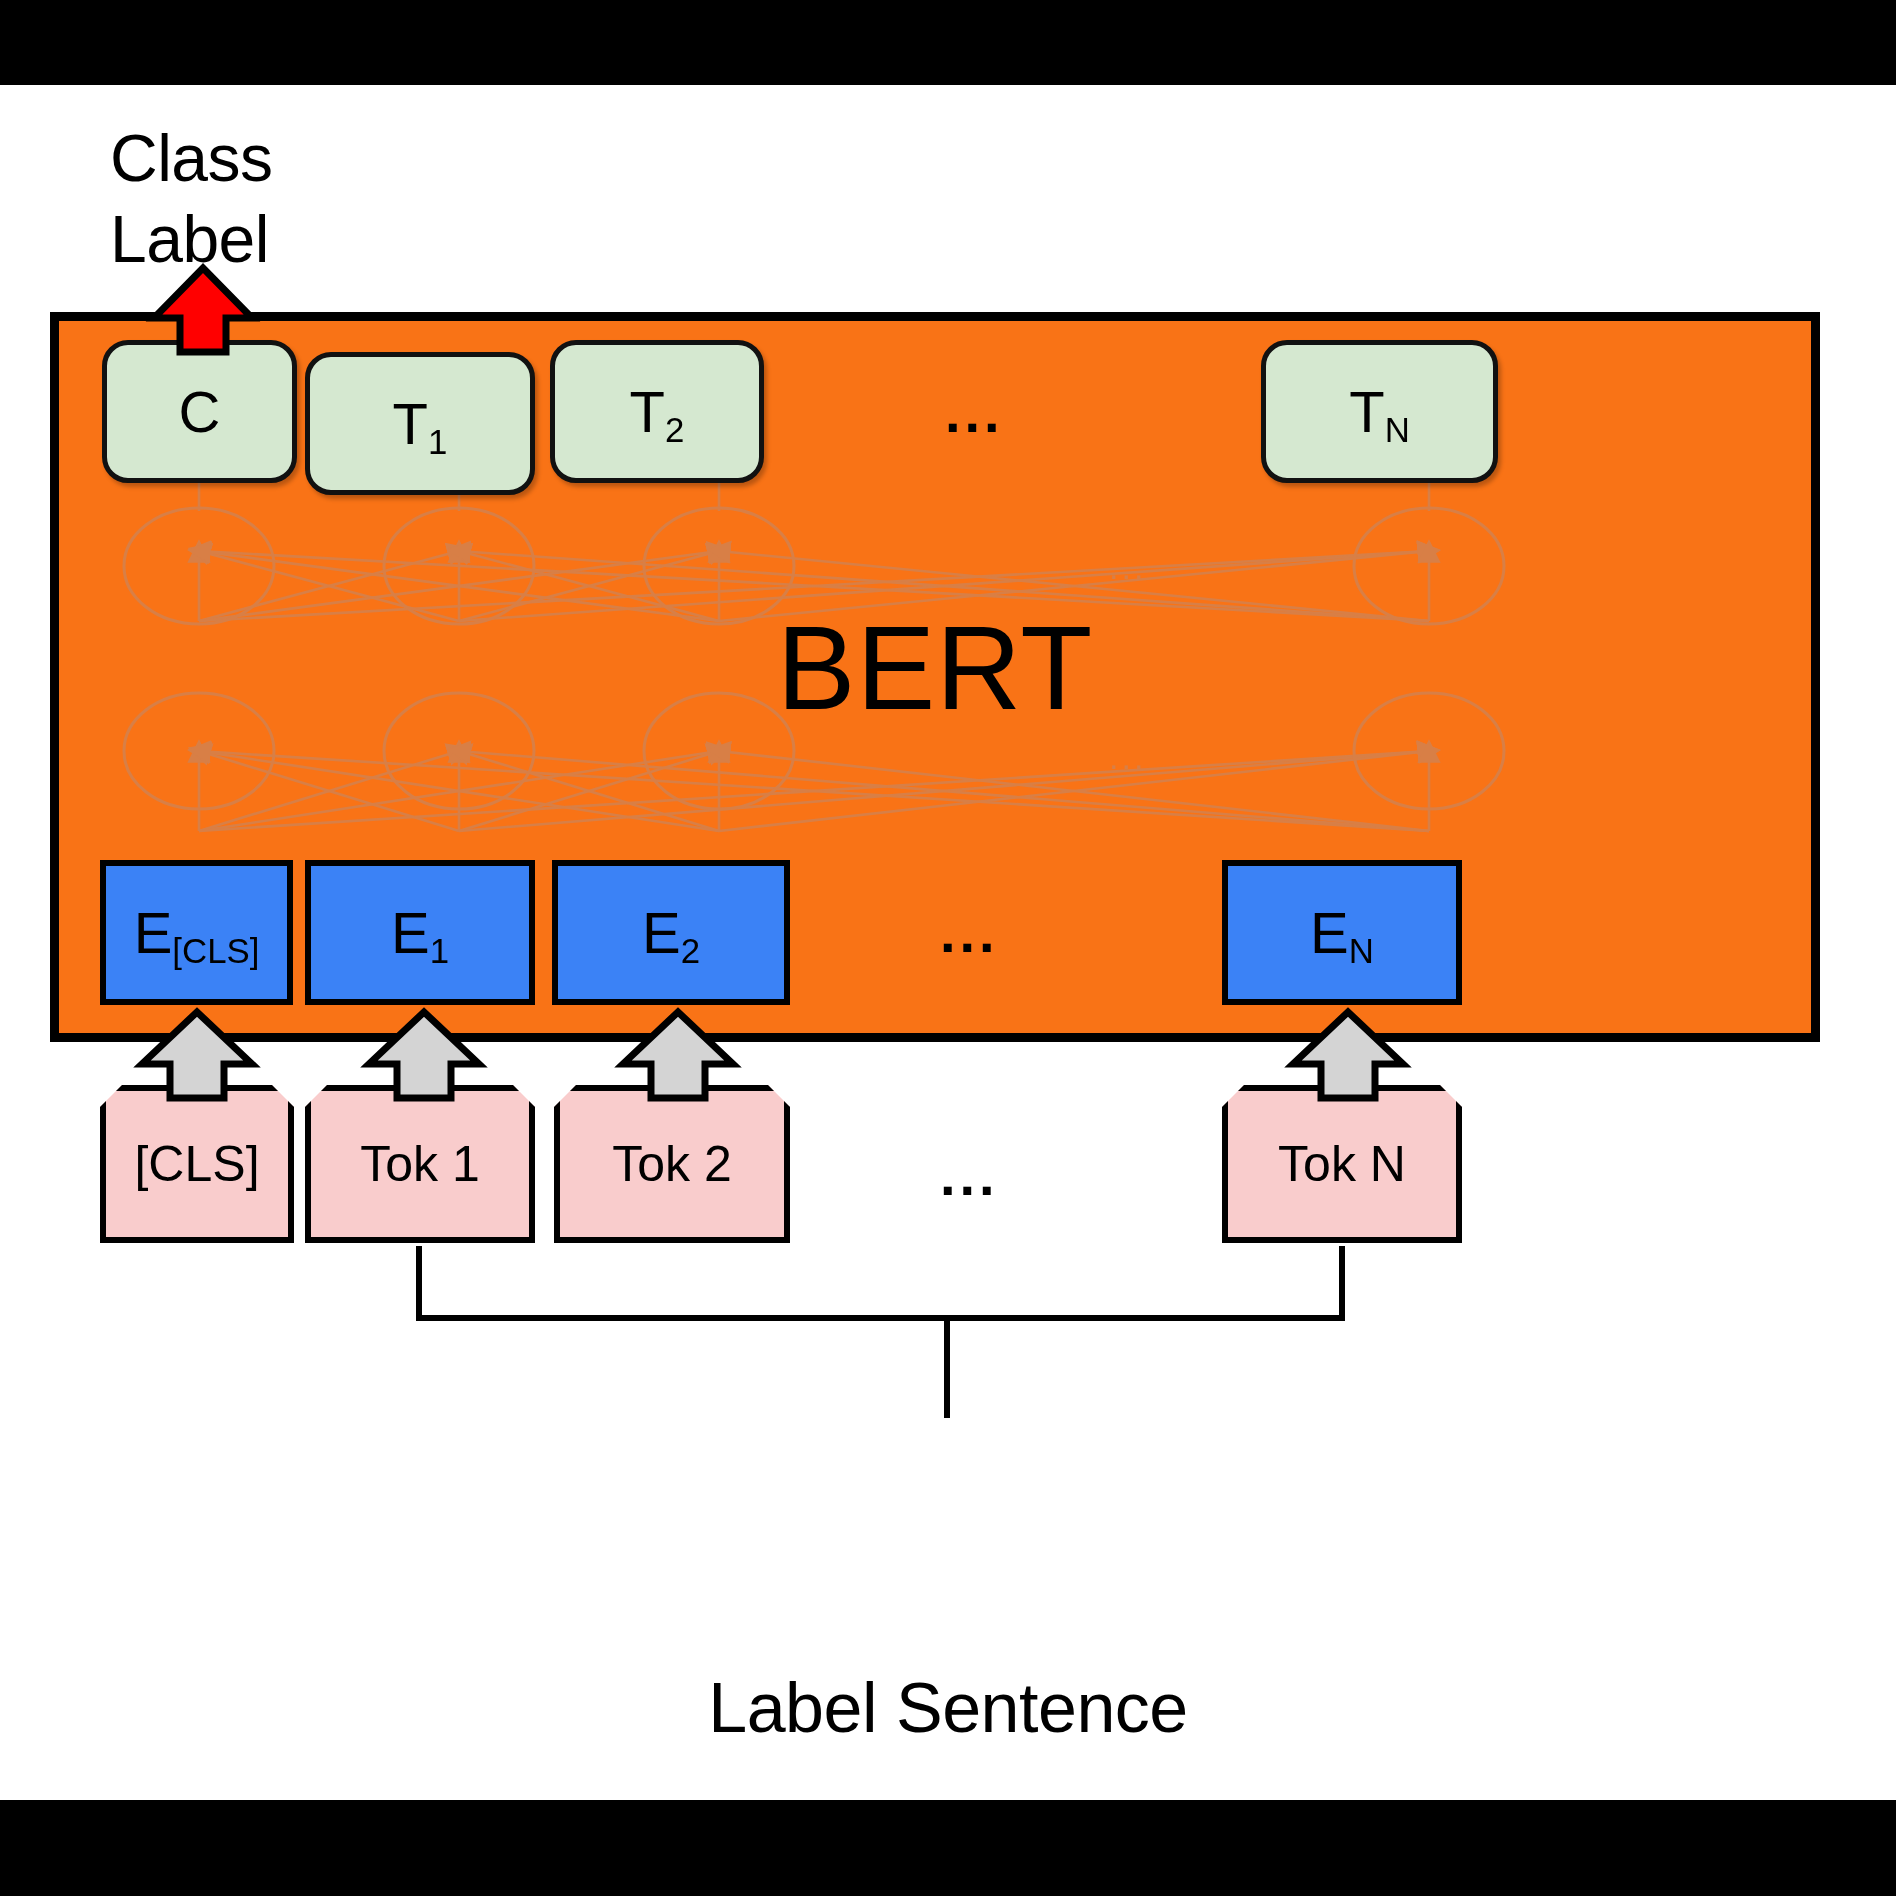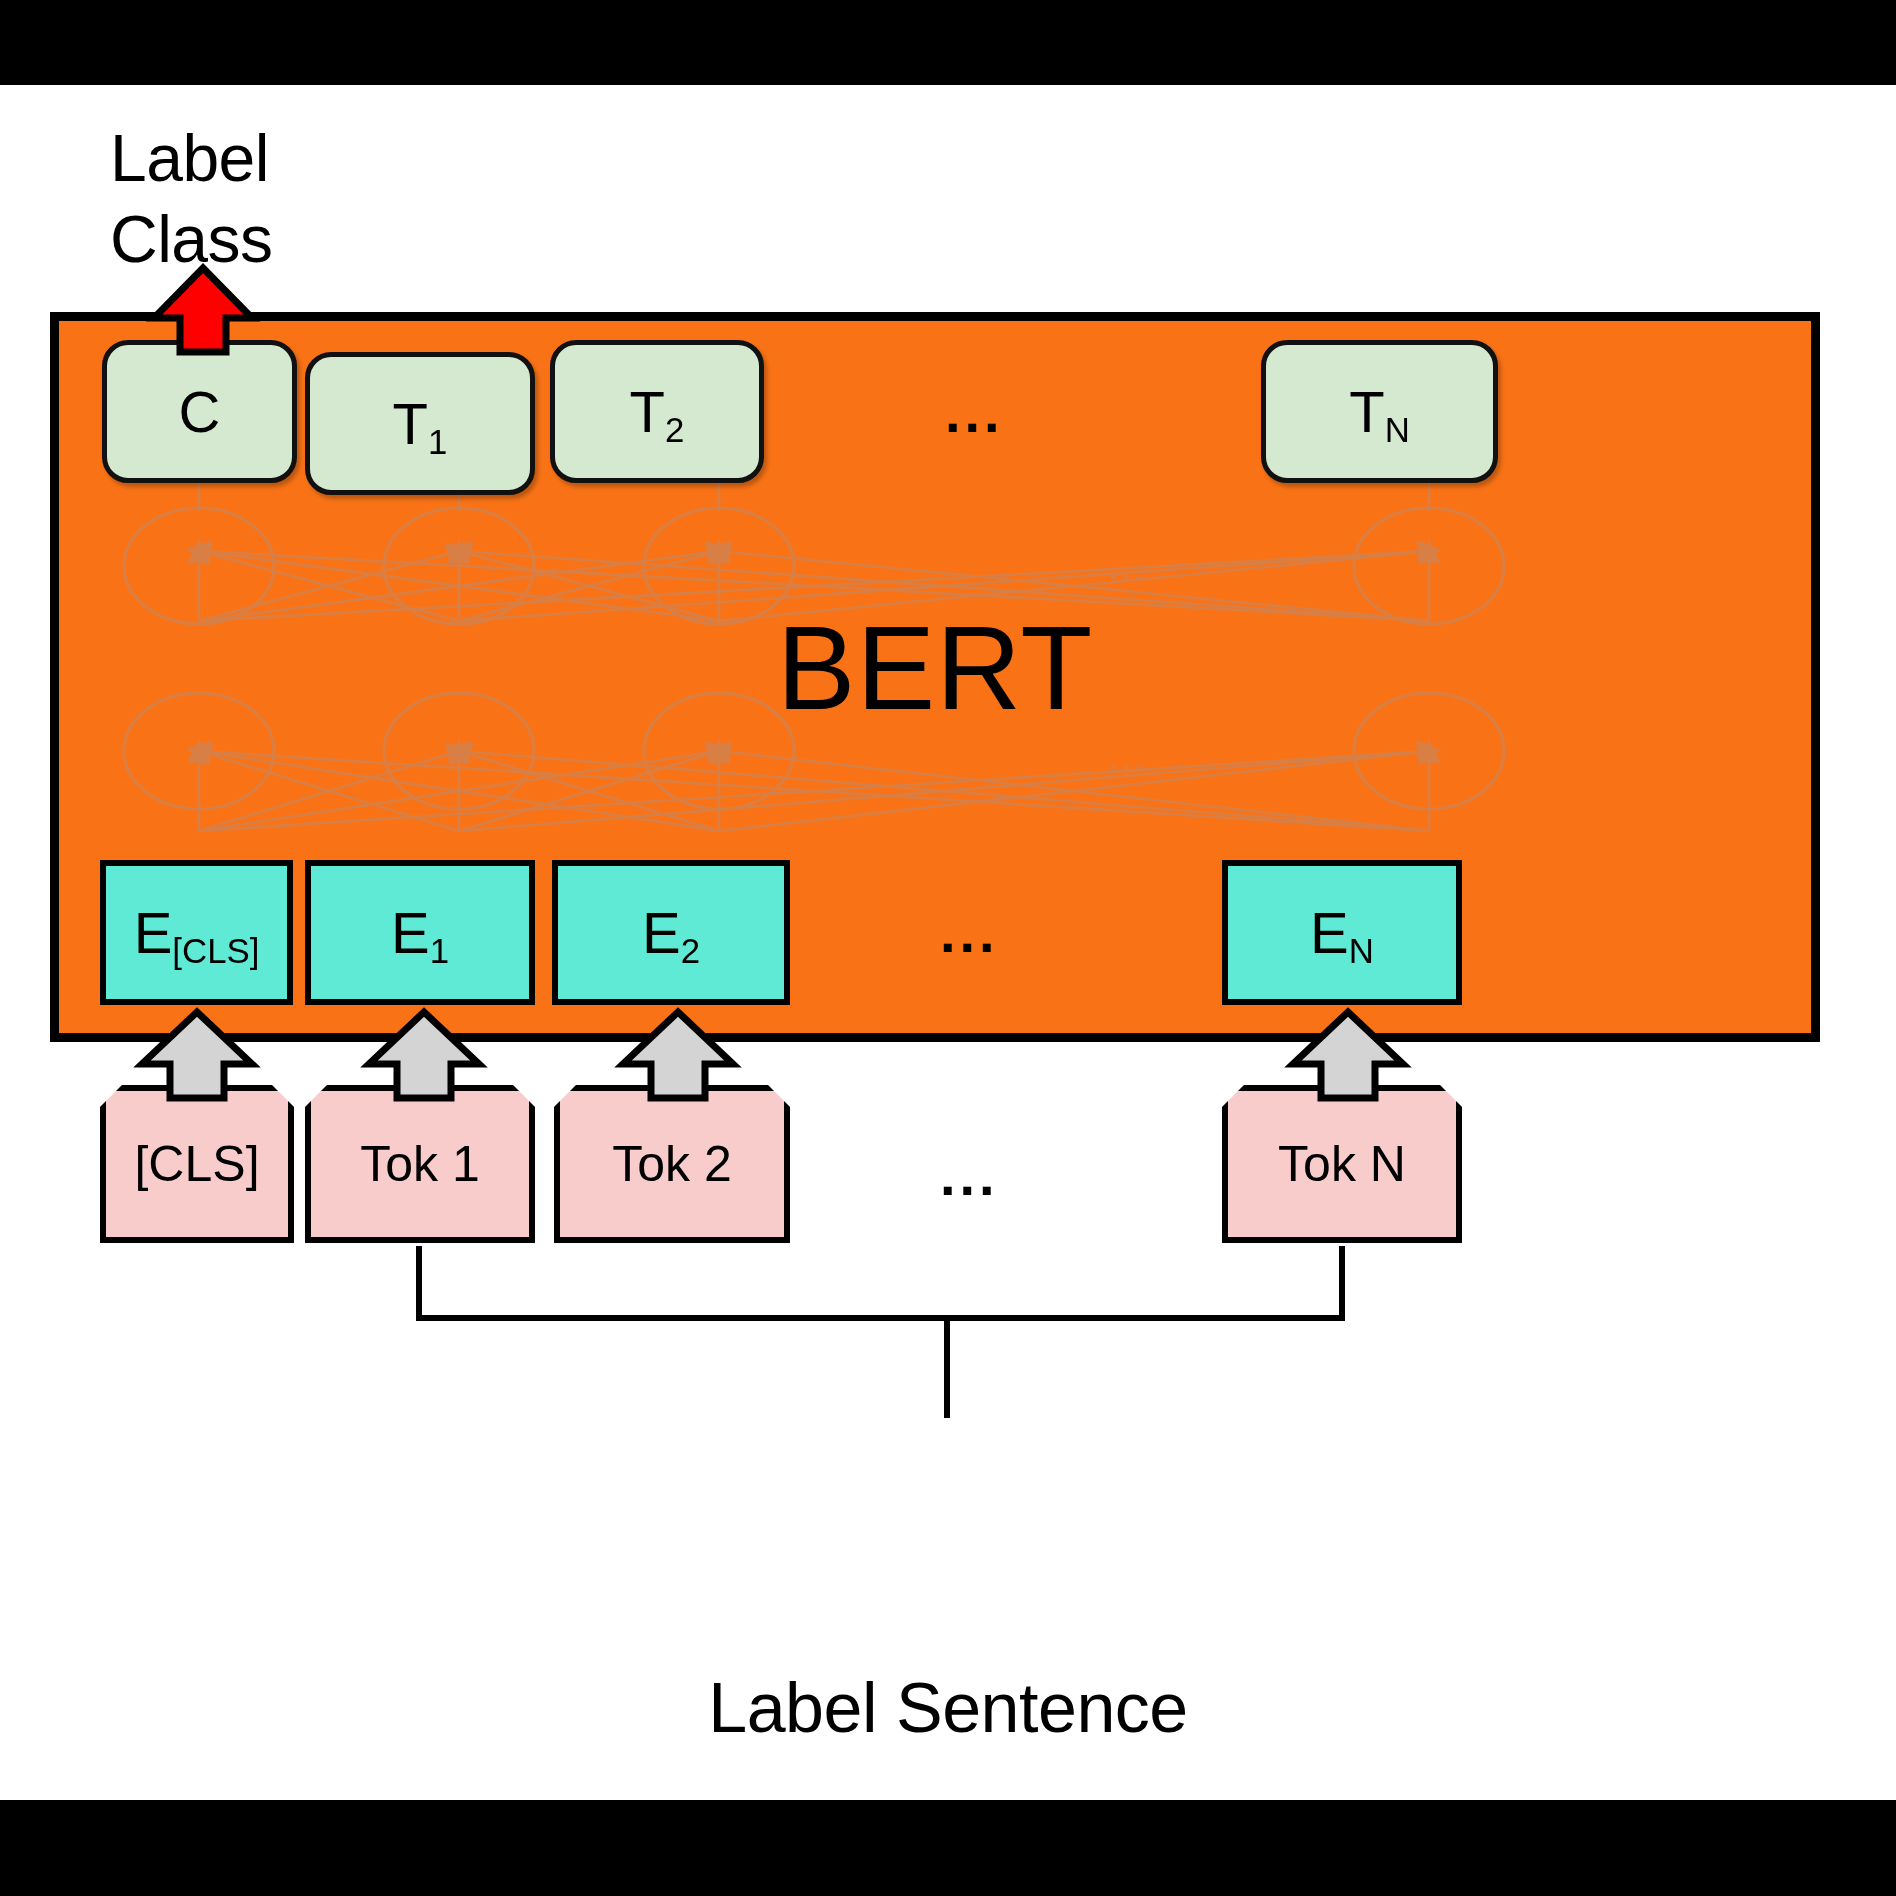--- a/index.html
+++ b/index.html
@@ -33,21 +33,21 @@
 
   
   .green{
     position:absolute;top:340px;height:143px;
     background:#d5e8d0;border:5px solid #111;border-radius:26px;
     box-sizing:border-box;display:flex;align-items:center;justify-content:center;
     font-size:58px;color:#000;box-shadow:3px 4px 4px rgba(0,0,0,.25);
   }
   .yellow{
     position:absolute;top:860px;height:145px;
-    background:#5eead4;border:6px solid #000;
+    background:#3b82f6;border:6px solid #000;
     box-sizing:border-box;display:flex;align-items:center;justify-content:center;
     font-size:58px;color:#000;
   }
   .pink{
     position:absolute;top:1085px;height:158px;
     background:#f9cccc;border:6px solid #000;box-sizing:border-box;
     display:flex;align-items:center;justify-content:center;
     font-size:50px;color:#000;
     clip-path:polygon(0 22px, 22px 0, calc(100% - 22px) 0, 100% 22px, 100% 100%, 0 100%);
     box-shadow:3px 4px 0 rgba(0,0,0,.55);
@@ -70,22 +70,22 @@
 </head>
 <body>
 
 <div id="stage">
 
   <div class="canvas"></div>
   <div class="bar-top"></div>
   <div class="bar-bottom"></div>
 
   <div class="class-label">
+    <div>Class</div>
     <div>Label</div>
-    <div>Class</div>
   </div>
 
   <div class="bert-box">
 
     <svg class="bert-net" viewBox="0 0 1752 712" preserveAspectRatio="none">
       <defs>
         <marker id="ah" markerWidth="9" markerHeight="9" refX="4.5" refY="4.5" orient="auto">
           <path d="M0,0 L9,4.5 L0,9 z" fill="#8d9bb5"></path>
         </marker>
       </defs>

